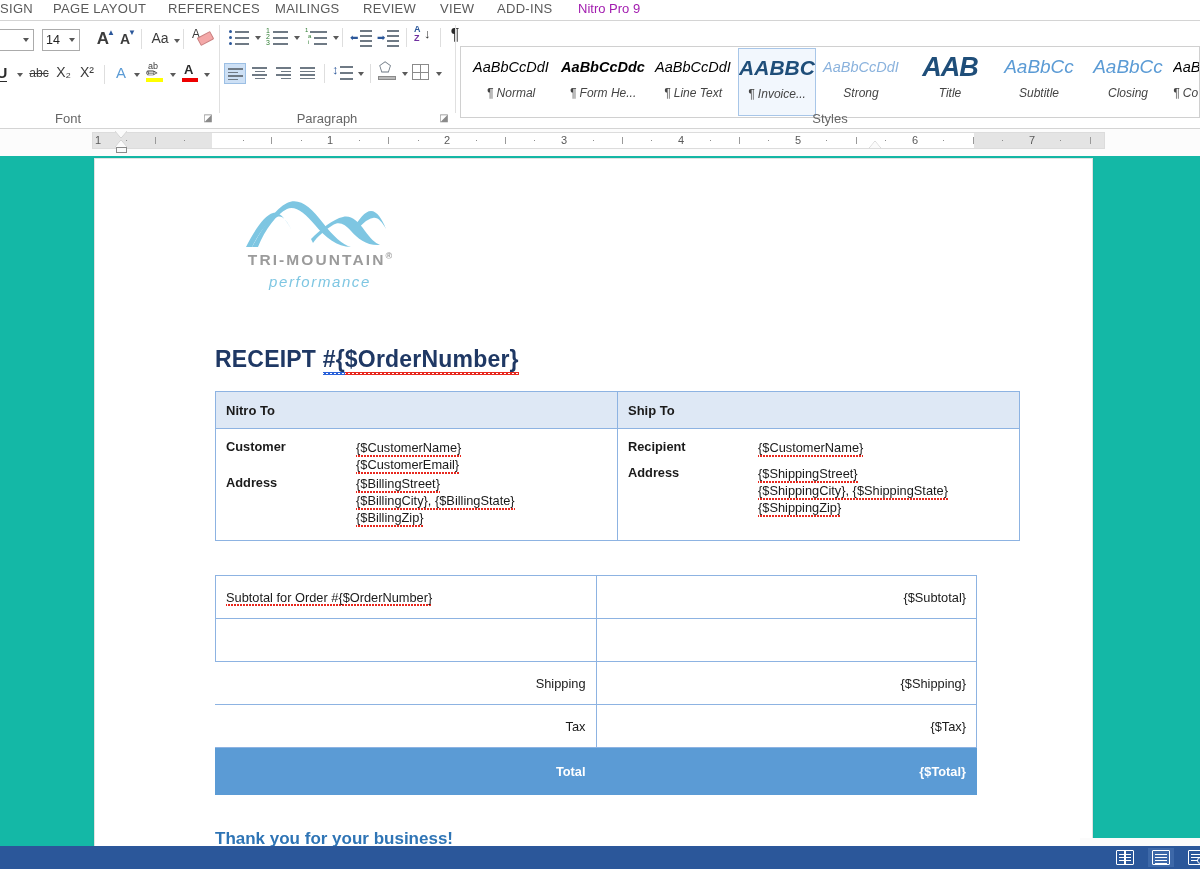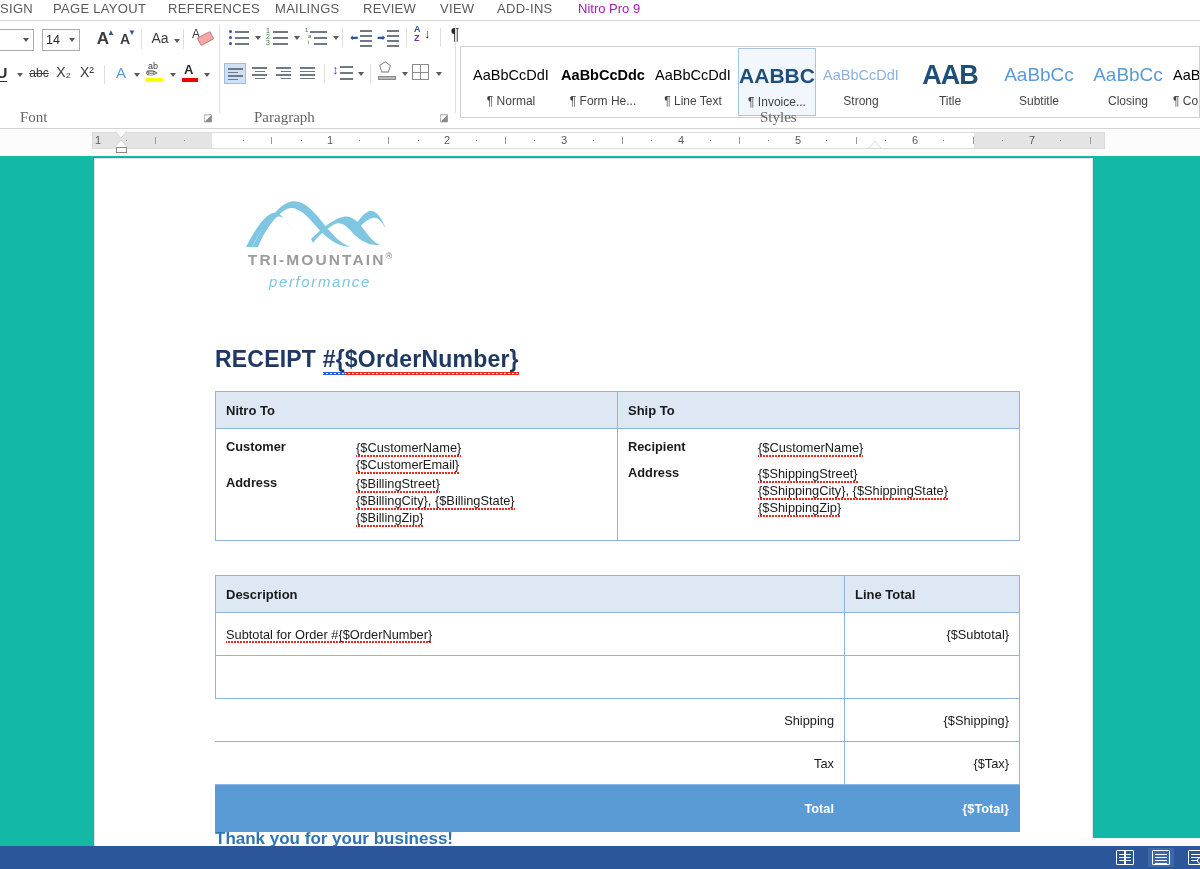--- a/index.html
+++ b/index.html
@@ -25,23 +25,22 @@
     line-height:18px;
   }
   .ribbon-tabs .tab.nitro{color:#a21caf;letter-spacing:0;font-size:13px;}
 
   
   .ribbon{
     position:absolute;left:0;top:21px;width:1200px;height:107px;
     background:#ffffff;border-bottom:1px solid #d4d4d4;
   }
   .group-label{
-    position:absolute;bottom:2px;font-size:15px;color:#666;
-    text-align:left;
-    font-family:Liberation Serif, serif;
+    position:absolute;bottom:2px;font-size:13px;color:#666;
+    text-align:center;
   }
   .grp-divider{
     position:absolute;top:4px;width:1px;height:88px;background:#e0e0e0;
   }
   .dlg-launcher{
     position:absolute;bottom:4px;width:12px;height:12px;
     color:#8a8a8a;font-size:10px;line-height:12px;text-align:center;
     cursor:pointer;
   }
 
@@ -77,21 +76,21 @@
   .listdot{position:absolute;width:3px;height:3px;background:#2b579a;border-radius:50%;}
 
   
   .styles-gallery{
     position:absolute;left:460px;top:25px;width:740px;height:72px;
     border:1px solid #d0d0d0;background:#fff;box-sizing:border-box;
     overflow:hidden;
   }
   .style-item{
     position:absolute;top:1px;height:68px;box-sizing:border-box;
-    text-align:center;cursor:pointer;padding-top:8px;
+    text-align:center;cursor:pointer;padding-top:0;font-style:italic;
   }
   .style-item.sel{border:1px solid #a8c6e8;background:#f2f7fd;}
   .style-preview{
     height:38px;line-height:38px;overflow:hidden;white-space:nowrap;
     font-size:15px;color:#000;
   }
   .style-name{
     font-size:12px;color:#444;white-space:nowrap;overflow:hidden;
     line-height:14px;
   }
@@ -569,24 +568,20 @@
             <div class="addr-row">
               <span class="addr-lbl">Address</span><span class="addr-val"><span class="sq-red-sm">{$ShippingStreet}</span><br><span class="sq-red-sm">{$ShippingCity}, {$ShippingState}</span><br><span class="sq-red-sm">{$ShippingZip}</span></span>
             </div>
           </td>
         </tr>
       </tbody>
         </table>
 
       <table class="doc-table items-table">
         <tbody>
-            <tr>
-          <th style="width:608px;">Description</th>
-          <th style="width:154px;">Line Total</th>
-        </tr>
         <tr>
           <td><span class="sq-red-sm">Subtotal for Order #{$OrderNumber}</span></td>
           <td class="right">{$Subtotal}</td>
         </tr>
         <tr class="blank">
           <td></td>
           <td class="right"></td>
         </tr>
         <tr>
           <td class="right" style="border-left-color:transparent;border-bottom-color:#8db3e2;">Shipping</td>

